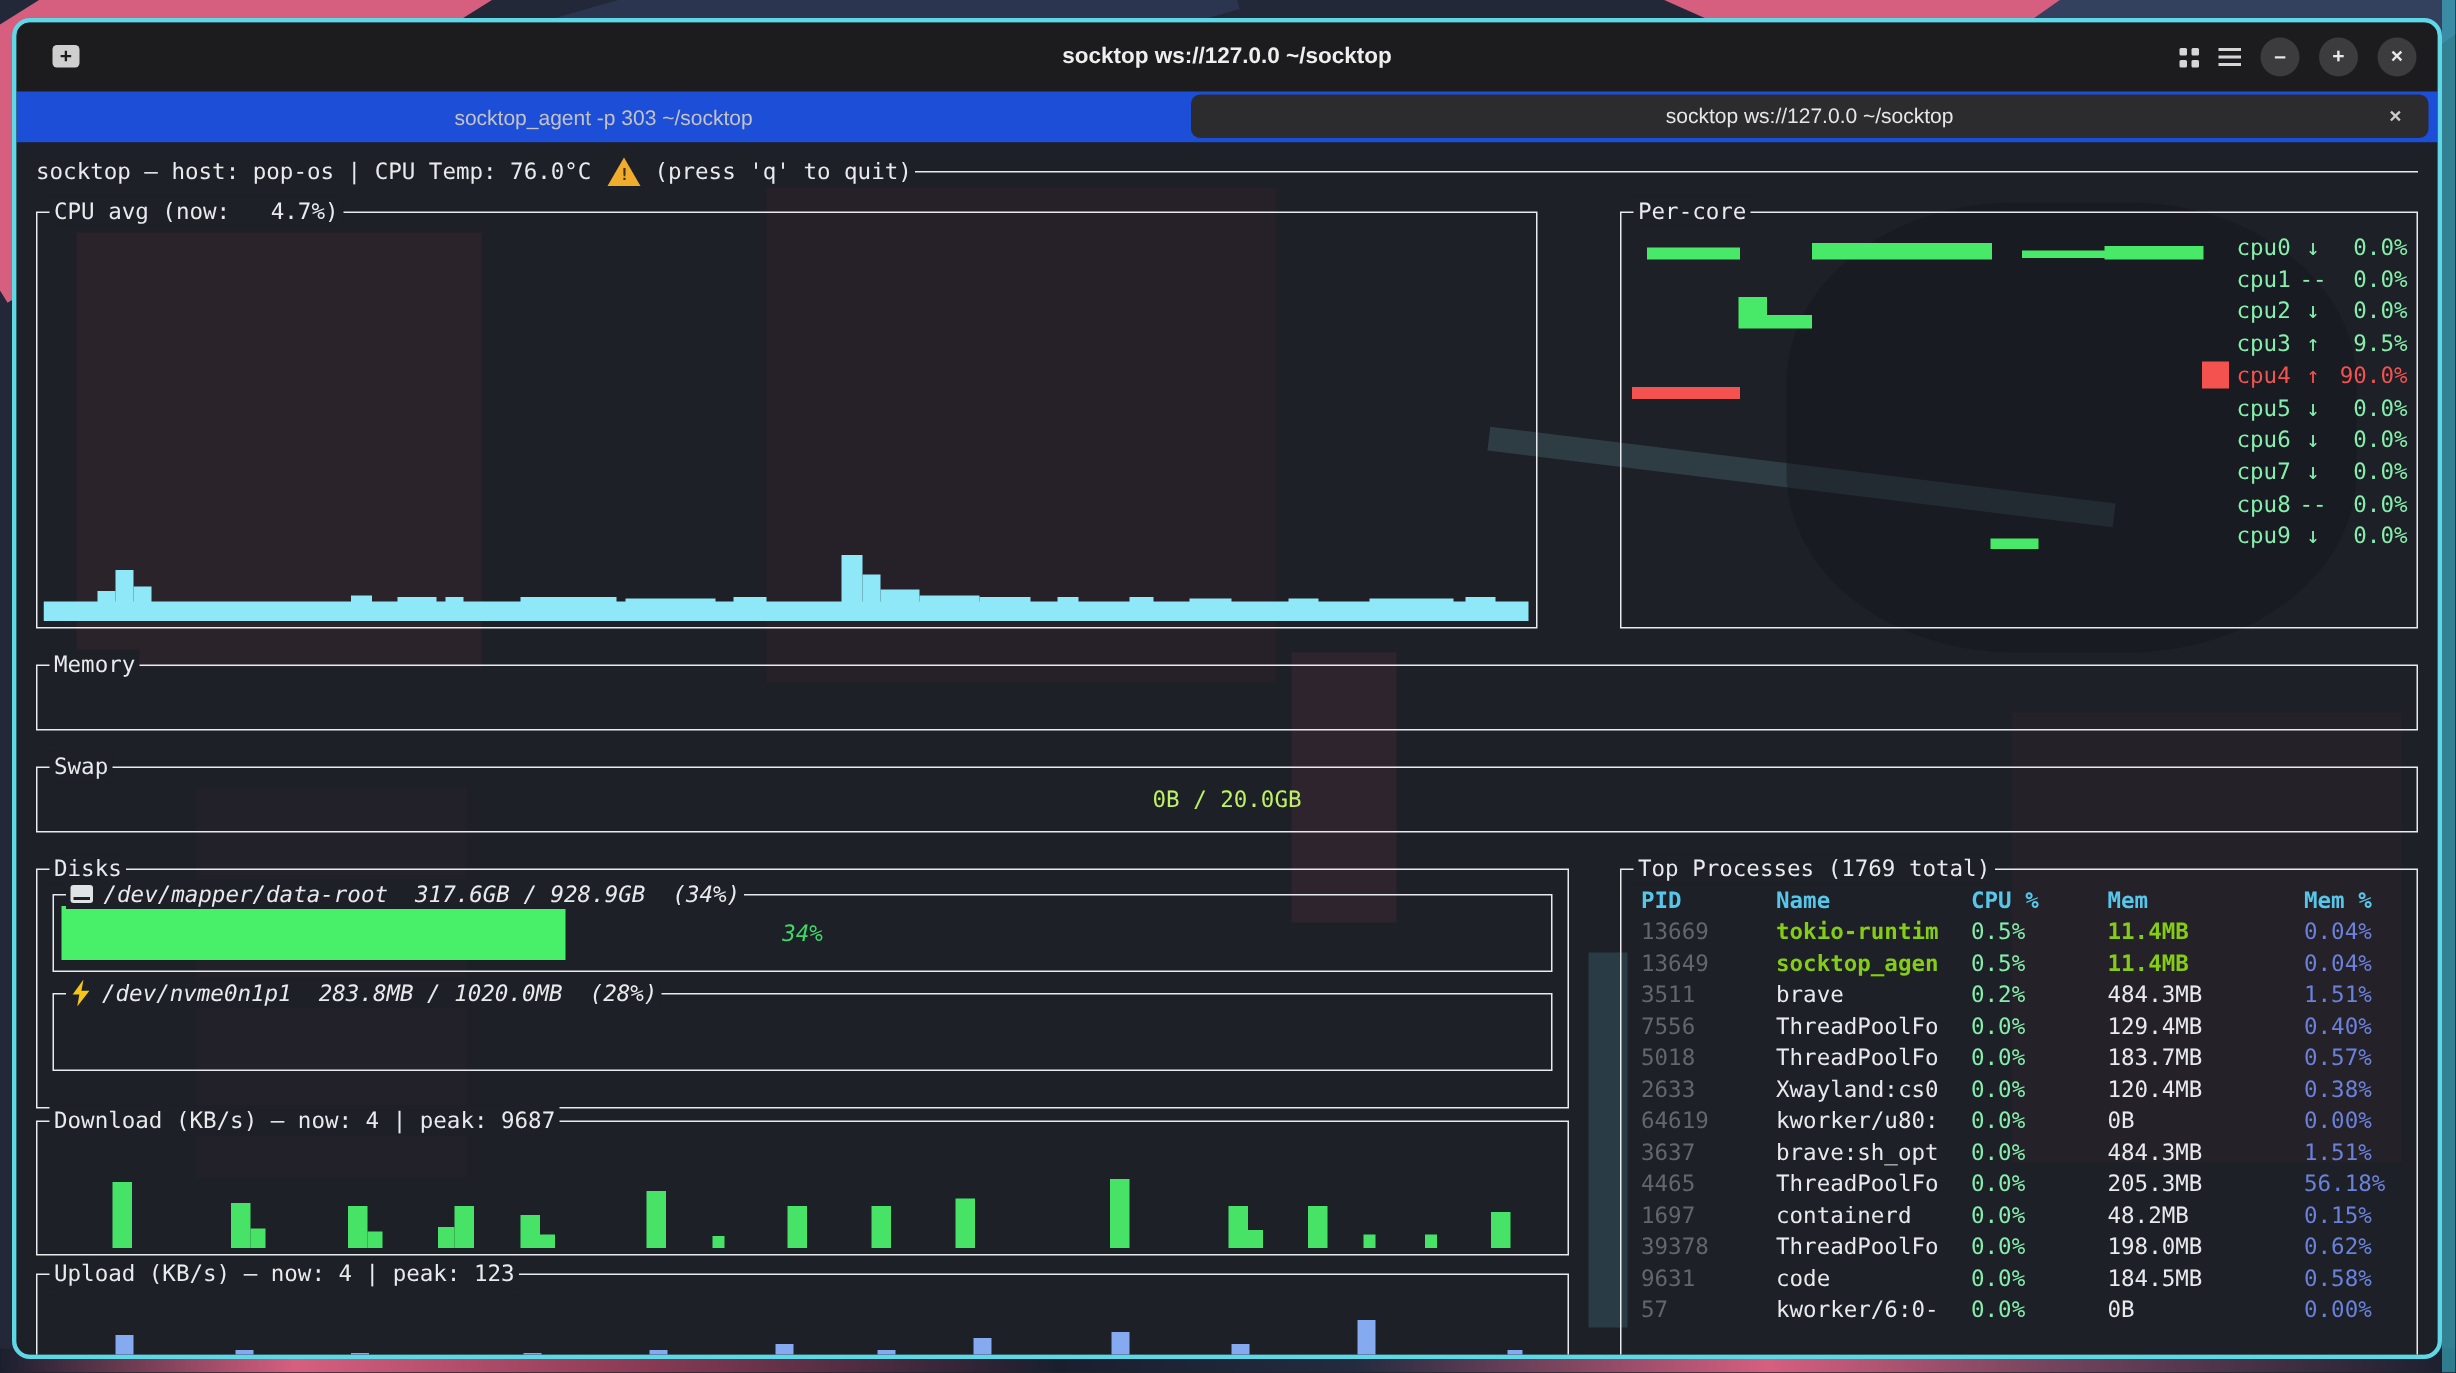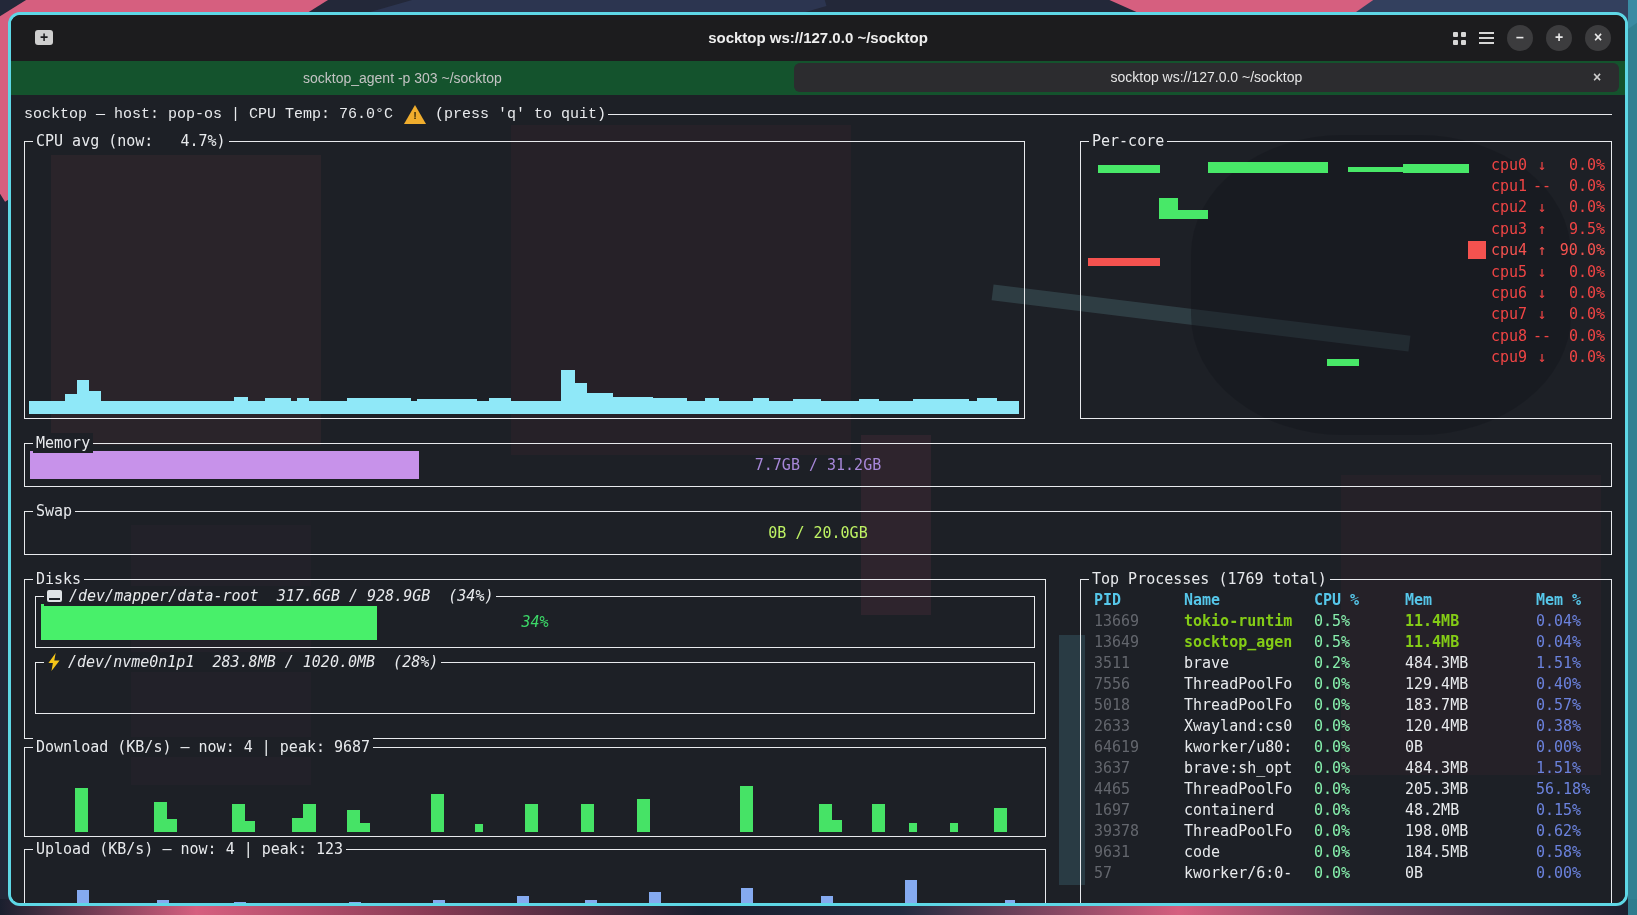--- a/index.html
+++ b/index.html
@@ -29,34 +29,34 @@
   .wtitle { position:absolute; left:0; right:0; top:0; height:46px; line-height:46px; text-align:center;
             color:#eeeeee; font-size:15px; font-weight:bold; }
   .wcontrols { position:absolute; right:14px; top:0; height:46px; display:flex; align-items:center; gap:13px; }
   .grid-ic { display:grid; grid-template-columns:5px 5px; grid-template-rows:5px 5px; gap:3px; }
   .grid-ic i { background:#d6d6d6; border-radius:1px; }
   .menu-ic { display:flex; flex-direction:column; gap:3px; }
   .menu-ic i { width:15px; height:2px; background:#d6d6d6; }
   .cbtn { width:26px; height:26px; border-radius:50%; background:#3c3c3e; color:#e9e9e9;
           text-align:center; line-height:25px; font-size:14px; font-weight:bold; }
 
-  .tabbar { position:relative; height:34px; background:#14532d; }
+  .tabbar { position:relative; height:34px; background:#1d4ed8; }
   .tab-left { position:absolute; left:0; top:0; width:48.5%; height:34px; line-height:34px;
               text-align:center; color:#c3c3c3; font-size:14px; }
   .tab-active { position:absolute; left:48.5%; right:6px; top:2px; height:29px; background:#2c2c2f;
                 border-radius:6px; color:#e6e6e6; font-size:14px; line-height:29px; text-align:center; }
   .tab-close { position:absolute; right:12px; top:0; width:20px; height:29px; line-height:28px;
                color:#cccccc; font-weight:bold; text-align:center; }
 
   
   .content { position:absolute; left:0; right:0; top:80px; bottom:0; background:#1d2026;
              font-family:"DejaVu Sans Mono", monospace; font-size:15px; color:#e8eaed; padding:0 13px; }
   .decor { position:absolute; }
 
-  .apphdr { position:relative; display:flex; align-items:center; height:22px; margin-top:8px; white-space:pre;font-family:Liberation Mono, monospace; }
+  .apphdr { position:relative; display:flex; align-items:center; height:22px; margin-top:8px; white-space:pre; }
   .apphdr .rule { flex:1; height:1px; background:#e8eaed; margin-left:2px; }
   .warnwrap { position:relative; width:24px; height:19px; margin:0 8px 0 10px; }
   .tri { position:absolute; left:1px; top:0; width:0; height:0;
          border-left:11px solid transparent; border-right:11px solid transparent; border-bottom:19px solid #f0ad2d; }
   .warnwrap em { position:absolute; left:0; right:0; top:5px; text-align:center; font-style:normal;
                  color:#40300a; font-size:11px; font-weight:bold; z-index:1; }
 
   .panel { position:relative; border:1px solid #e8eaed; }
   .ptitle { position:absolute; top:-11px; left:8px; background:#1d2026; padding:0 3px; line-height:20px;
             white-space:pre; z-index:2; display:flex; align-items:center; gap:7px; }
@@ -64,21 +64,21 @@
   .row1 { display:flex; gap:55px; margin-top:16px; height:278px; }
   .cpuavg { flex:1; }
   .percore { width:532px; }
 
   .chart { position:absolute; left:4px; right:4px; bottom:4px; top:14px; overflow:hidden; }
   .chart div { position:absolute; bottom:0; }
   .segchart { position:absolute; inset:0; overflow:hidden; }
 
   .corelist { position:absolute; right:6px; top:12px; z-index:1; }
   .core-row { display:flex; align-items:center; justify-content:flex-end; height:21.4px;
-              color:#ef4444; font-weight:500; }
+              color:#86efac; font-weight:500; }
   .core-row.alert { color:#f4524f; }
   .core-sq { width:18px; height:18px; margin-right:5px; visibility:hidden; }
   .core-row.alert .core-sq { visibility:visible; background:#f4524f; }
   .core-name { width:38px; text-align:left; }
   .core-arrow { width:26px; text-align:center; }
   .core-val { width:50px; text-align:right; }
 
   .gpanel { margin-top:24px; height:44px; }
   .gauge { position:absolute; left:5px; right:5px; top:7px; bottom:7px; }
   .gfill { position:absolute; left:0; top:0; bottom:0; }
@@ -269,24 +269,20 @@
               <span class="core-name">cpu9</span>
               <span class="core-arrow">↓</span>
               <span class="core-val">0.0%</span>
             </div>
           </div>
       </div>
     </div>
 
     <div class="panel gpanel">
       <div class="ptitle">Memory</div>
-      <div class="gauge">
-        <div class="gfill" style="width: 24.7%; background: rgb(199, 146, 234);"></div>
-        <div class="glabel" style="color: rgb(167, 135, 217);">7.7GB / 31.2GB</div>
-      </div>
     </div>
 
     <div class="panel gpanel">
       <div class="ptitle">Swap</div>
       <div class="gauge">
         <div class="gfill" style="width: 0%; background: rgb(215, 169, 76);"></div>
         <div class="glabel" style="color: #bef264;">0B / 20.0GB</div>
       </div>
     </div>
 

